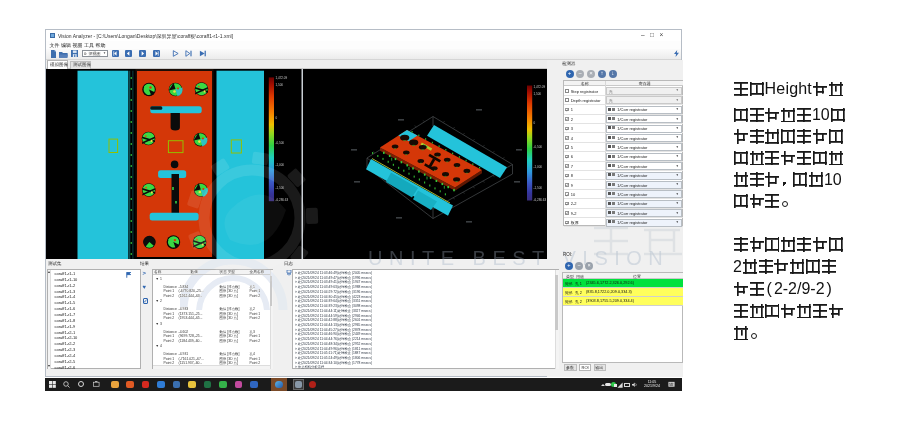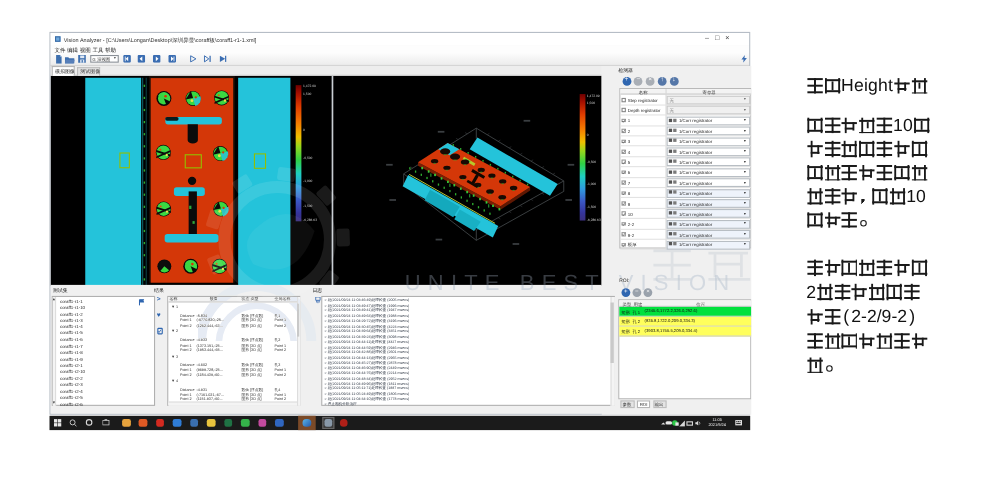--- a/index.html
+++ b/index.html
@@ -725,21 +725,21 @@
 <style>
 .L{position:absolute;left:733px;font-size:16px;color:#111;white-space:nowrap;font-family:"Liberation Sans",sans-serif;}
 .g{display:inline-block;width:14px;height:14.4px;margin:0 0.9px;background-repeat:no-repeat;vertical-align:-2px;}
 .g1{background-image:linear-gradient(#191919,#191919),linear-gradient(#191919,#191919),linear-gradient(#191919,#191919),linear-gradient(#191919,#191919);background-size:100% 1.8px,100% 1.8px,100% 1.8px,1.8px 100%;background-position:0 0.5px,0 6px,0 12px,6px 0;}
 .g2{background-image:linear-gradient(#191919,#191919),linear-gradient(#191919,#191919),linear-gradient(#191919,#191919),linear-gradient(#191919,#191919),linear-gradient(#191919,#191919);background-size:1.7px 100%,1.7px 100%,100% 1.8px,100% 1.8px,1.7px 60%;background-position:0 0,12.1px 0,0 1px,0 11.5px,6px 3px;}
 .g3{background-image:linear-gradient(#191919,#191919),linear-gradient(#191919,#191919),linear-gradient(#191919,#191919),linear-gradient(#191919,#191919);background-size:1.7px 100%,100% 1.8px,60% 1.8px,1.7px 55%;background-position:3px 0,0 4px,2.8px 9.5px,9.5px 4px;}
 .g4{background-image:linear-gradient(#191919,#191919),linear-gradient(#191919,#191919),linear-gradient(#191919,#191919),linear-gradient(#191919,#191919),linear-gradient(#191919,#191919);background-size:100% 1.8px,1.7px 100%,1.7px 100%,100% 1.8px,1.7px 40%;background-position:0 2.5px,2px 0,11.6px 0,0 13px,6.8px 4px;}
 .pd{display:inline-block;width:6px;height:6px;border:1.3px solid #191919;border-radius:50%;margin:0 4px 0 2px;vertical-align:-1px;}
 .cm{display:inline-block;width:3px;height:5px;margin:0 6px 0 3px;vertical-align:-2px;background:linear-gradient(135deg,#191919 55%,transparent 56%);border-radius:0 0 3px 0;}
 </style>
-<div class="L" style="top:70px;"><span class="g g1"></span><span class="g g2"></span><span style="letter-spacing:0.2px;">Height</span><span class="g g3"></span><span class="g g4"></span></div>
+<div class="L" style="top:80px;"><span class="g g1"></span><span class="g g2"></span><span style="letter-spacing:0.2px;">Height</span><span class="g g3"></span><span class="g g4"></span></div>
 <div class="L" style="top:106px;"><span class="g g2"></span><span class="g g1"></span><span class="g g3"></span><span class="g g4"></span><span class="g g1"></span>10<span class="g g2"></span></div>
 <div class="L" style="top:127.5px;"><span class="g g3"></span><span class="g g1"></span><span class="g g4"></span><span class="g g2"></span><span class="g g1"></span><span class="g g3"></span><span class="g g2"></span></div>
 <div class="L" style="top:149px;"><span class="g g2"></span><span class="g g4"></span><span class="g g1"></span><span class="g g3"></span><span class="g g1"></span><span class="g g2"></span><span class="g g4"></span></div>
 <div class="L" style="top:170.5px;"><span class="g g4"></span><span class="g g1"></span><span class="g g3"></span><span class="cm"></span><span class="g g2"></span><span class="g g4"></span>10</div>
 <div class="L" style="top:192px;"><span class="g g2"></span><span class="g g3"></span><span class="g g1"></span><span class="pd"></span></div>
 <div class="L" style="top:235.5px;"><span class="g g1"></span><span class="g g3"></span><span class="g g2"></span><span class="g g4"></span><span class="g g1"></span><span class="g g3"></span><span class="g g2"></span></div>
 <div class="L" style="top:257.7px;">2<span class="g g4"></span><span class="g g1"></span><span class="g g3"></span><span class="g g4"></span><span class="g g2"></span><span class="g g1"></span></div>
 <div class="L" style="top:279.9px;"><span class="g g3"></span><span class="g g1"></span><span style="margin:0 2px;">(</span>2-2/9-2<span style="margin:0 2px;">)</span></div>
 <div class="L" style="top:302.1px;"><span class="g g1"></span><span class="g g4"></span><span class="g g2"></span><span class="g g3"></span><span class="g g4"></span><span class="g g1"></span><span class="g g3"></span></div>
 <div class="L" style="top:324.3px;"><span class="g g4"></span><span class="pd"></span></div>

